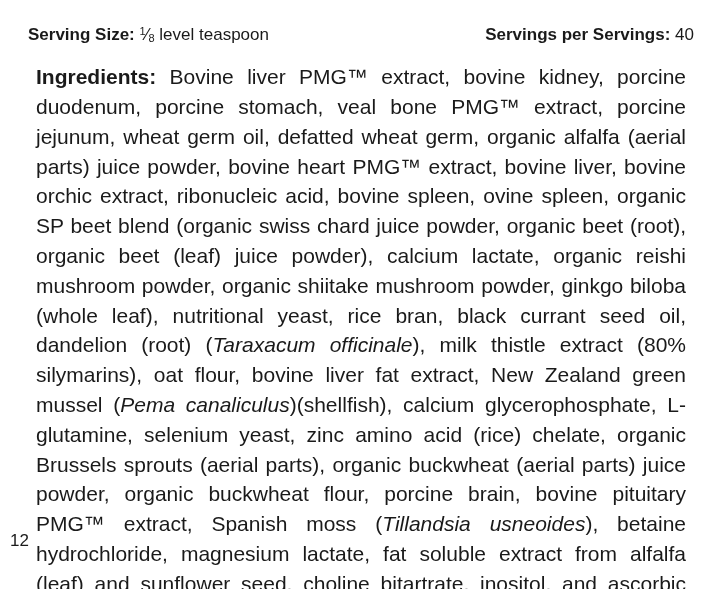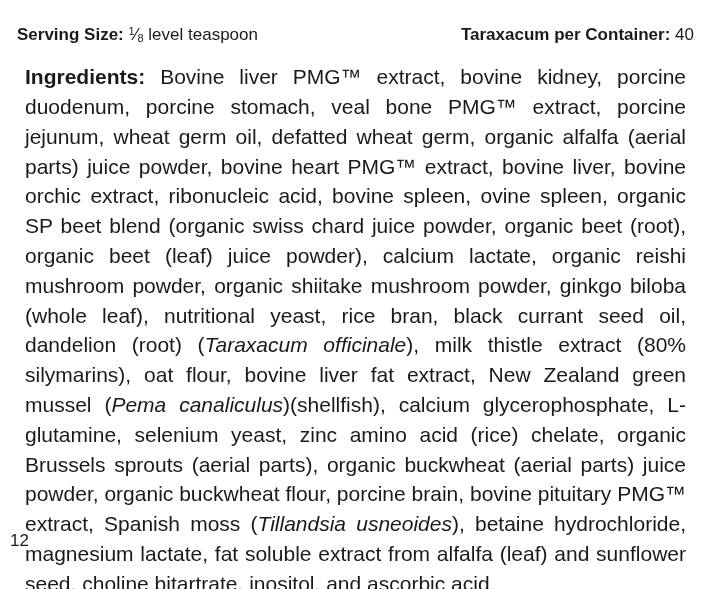--- a/index.html
+++ b/index.html
@@ -12,21 +12,21 @@
     height: 589px;
     font-family: "Liberation Sans", sans-serif;
     color: #1a1a1a;
     position: relative;
     overflow: hidden;
   }
   .page {
     box-sizing: border-box;
     width: 720px;
     height: 589px;
-    padding: 24px 26px 0 17px;
+    padding: 24px 26px 0 28px;
     position: relative;
   }
   .serving-row {
     display: flex;
     justify-content: space-between;
     align-items: baseline;
     font-size: 17px;
     line-height: 1.3;
     margin-bottom: 16px;
   }
@@ -86,21 +86,21 @@
 
 <div class="page">
 
   <div class="serving-row">
     <div class="serving-left">
       <span class="lbl">Serving Size:</span>
       <span class="frac"><span class="num">1</span><span class="slash">⁄</span><span class="den">8</span></span>
       <span class="val">level teaspoon</span>
     </div>
     <div class="serving-right">
-      <span class="lbl">Taraxacum per Container:</span>
+      <span class="lbl">Servings per Servings:</span>
       <span class="val">40</span>
     </div>
   </div>
 
   <p class="ingredients"><span class="lbl">Ingredients:</span> <span>Bovine liver PMG™ extract, bovine kidney, porcine duodenum, porcine stomach, veal bone PMG™ extract, porcine jejunum, wheat germ oil, defatted wheat germ, organic alfalfa (aerial parts) juice powder, bovine heart PMG™ extract, bovine liver, bovine orchic extract, ribonucleic acid, bovine spleen, ovine spleen, organic SP beet blend (organic swiss chard juice powder, organic beet (root), organic beet (leaf) juice powder), calcium lactate, organic reishi mushroom powder, organic shiitake mushroom powder, ginkgo biloba (whole leaf), nutritional yeast, rice bran, black currant seed oil, dandelion (root) (</span><i>Taraxacum officinale</i><span>), milk thistle extract (80% silymarins), oat flour, bovine liver fat extract, New Zealand green mussel (</span><i>Pema canaliculus</i><span>)(shellfish), calcium glycerophosphate, L-glutamine, selenium yeast, zinc amino acid (rice) chelate, organic Brussels sprouts (aerial parts), organic buckwheat (aerial parts) juice powder, organic buckwheat flour, porcine brain, bovine pituitary PMG™ extract, Spanish moss (</span><i>Tillandsia usneoides</i><span>), betaine hydrochloride, magnesium lactate, fat soluble extract from alfalfa (leaf) and sunflower seed, choline bitartrate, inositol, and ascorbic acid.</span></p>
 
   <div class="page-number">12</div>
 
 </div>
 

